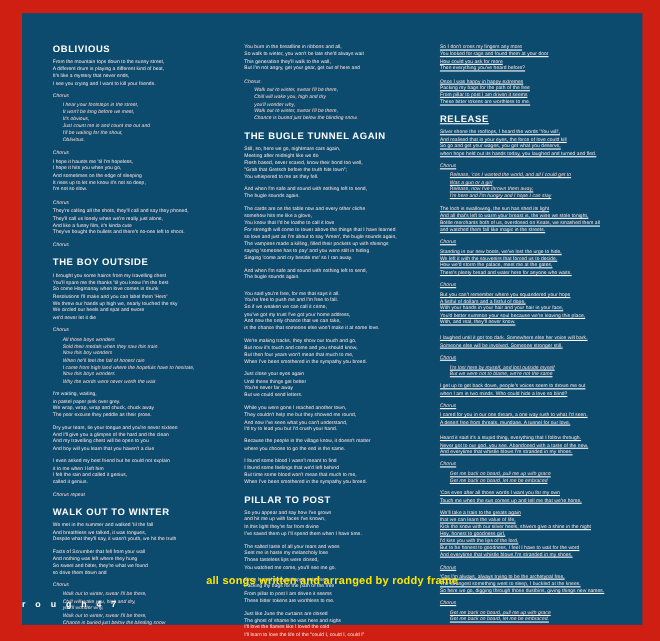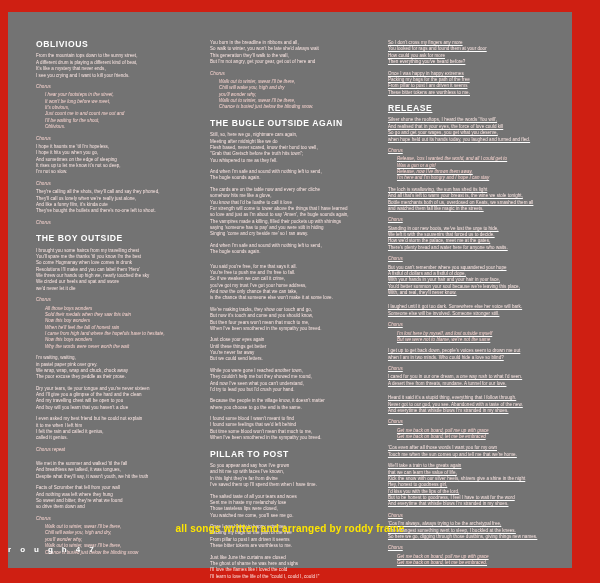--- a/index.html
+++ b/index.html
@@ -5,23 +5,23 @@
   html,body{margin:0;padding:0;}
   body{
     width:600px;height:583px;
     background:#cf1f12;
     font-family:"Liberation Sans", sans-serif;
     color:#ffffff;
     overflow:hidden;
   }
   .sleeve{
     position:absolute;
-    left:8px;top:12px;
+    left:20px;top:12px;
     width:564px;height:556px;
-    background:#737373;
+    background:#0c4a6e;
     box-sizing:border-box;
   }
   .cols{
     position:absolute;
     left:28px;top:28px;
     width:512px;height:480px;
     display:flex;
     gap:14px;
   }
   .col{width:160px;}
@@ -134,20 +134,21 @@
 And I'll give you a glimpse of the hard and the clean
 And my travelling chest will be open to you
 And boy will you learn that you haven't a clue</p>
           <p class="" style="white-space: pre-line;">I even asked my best friend but he could not explain
 it to me when I left him
 I felt the rain and called it genius,
 called it genius.</p>
           <p class="lbl" style="white-space: pre-line;">Chorus repeat</p>
         </div>
         <div class="blk">
+          <h2>WALK OUT TO WINTER</h2>
           <p class="" style="white-space: pre-line;">We met in the summer and walked 'til the fall
 And breathless we talked, it was tongues,
 Despite what they'll say, it wasn't youth, we hit the truth</p>
           <p class="" style="white-space: pre-line;">Facts of Scrumber that fell from your wall
 And nothing was left where they hung
 So sweet and bitter, they're what we found
 so drive them down and</p>
           <p class="lbl" style="white-space: pre-line;">Chorus</p>
           <p class="ind" style="white-space: pre-line;">Walk out to winter, swear I'll be there,
 Chill will wake you, high and dry,
@@ -163,21 +164,21 @@
 This generation they'll walk to the wall,
 But I'm not angry, get your gear, get out of here and</p>
           <p class="lbl" style="white-space: pre-line;">Chorus</p>
           <p class="ind" style="white-space: pre-line;">Walk out to winter, swear I'll be there,
 Chill will wake you, high and dry
 you'll wonder why,
 Walk out to winter, swear I'll be there,
 Chance is buried just below the blinding snow.</p>
         </div>
         <div class="blk">
-          <h2>THE BUGLE OUTSIDE AGAIN</h2>
+          <h2>THE BUGLE TUNNEL AGAIN</h2>
           <p class="" style="white-space: pre-line;">Still, so, here we go, nightmare cars again,
 Meeting after midnight like we do
 Flesh based, never scared, know their bond too well,
 "Grab that Gretsch before the truth hits town";
 You whispered to me as they fell.</p>
           <p class="" style="white-space: pre-line;">And when I'm safe and sound with nothing left to send,
 The bugle sounds again.</p>
           <p class="" style="white-space: pre-line;">The cards are on the table now and every other cliche
 somehow hits me like a glove,
 You know that I'd be loathe to call it love

